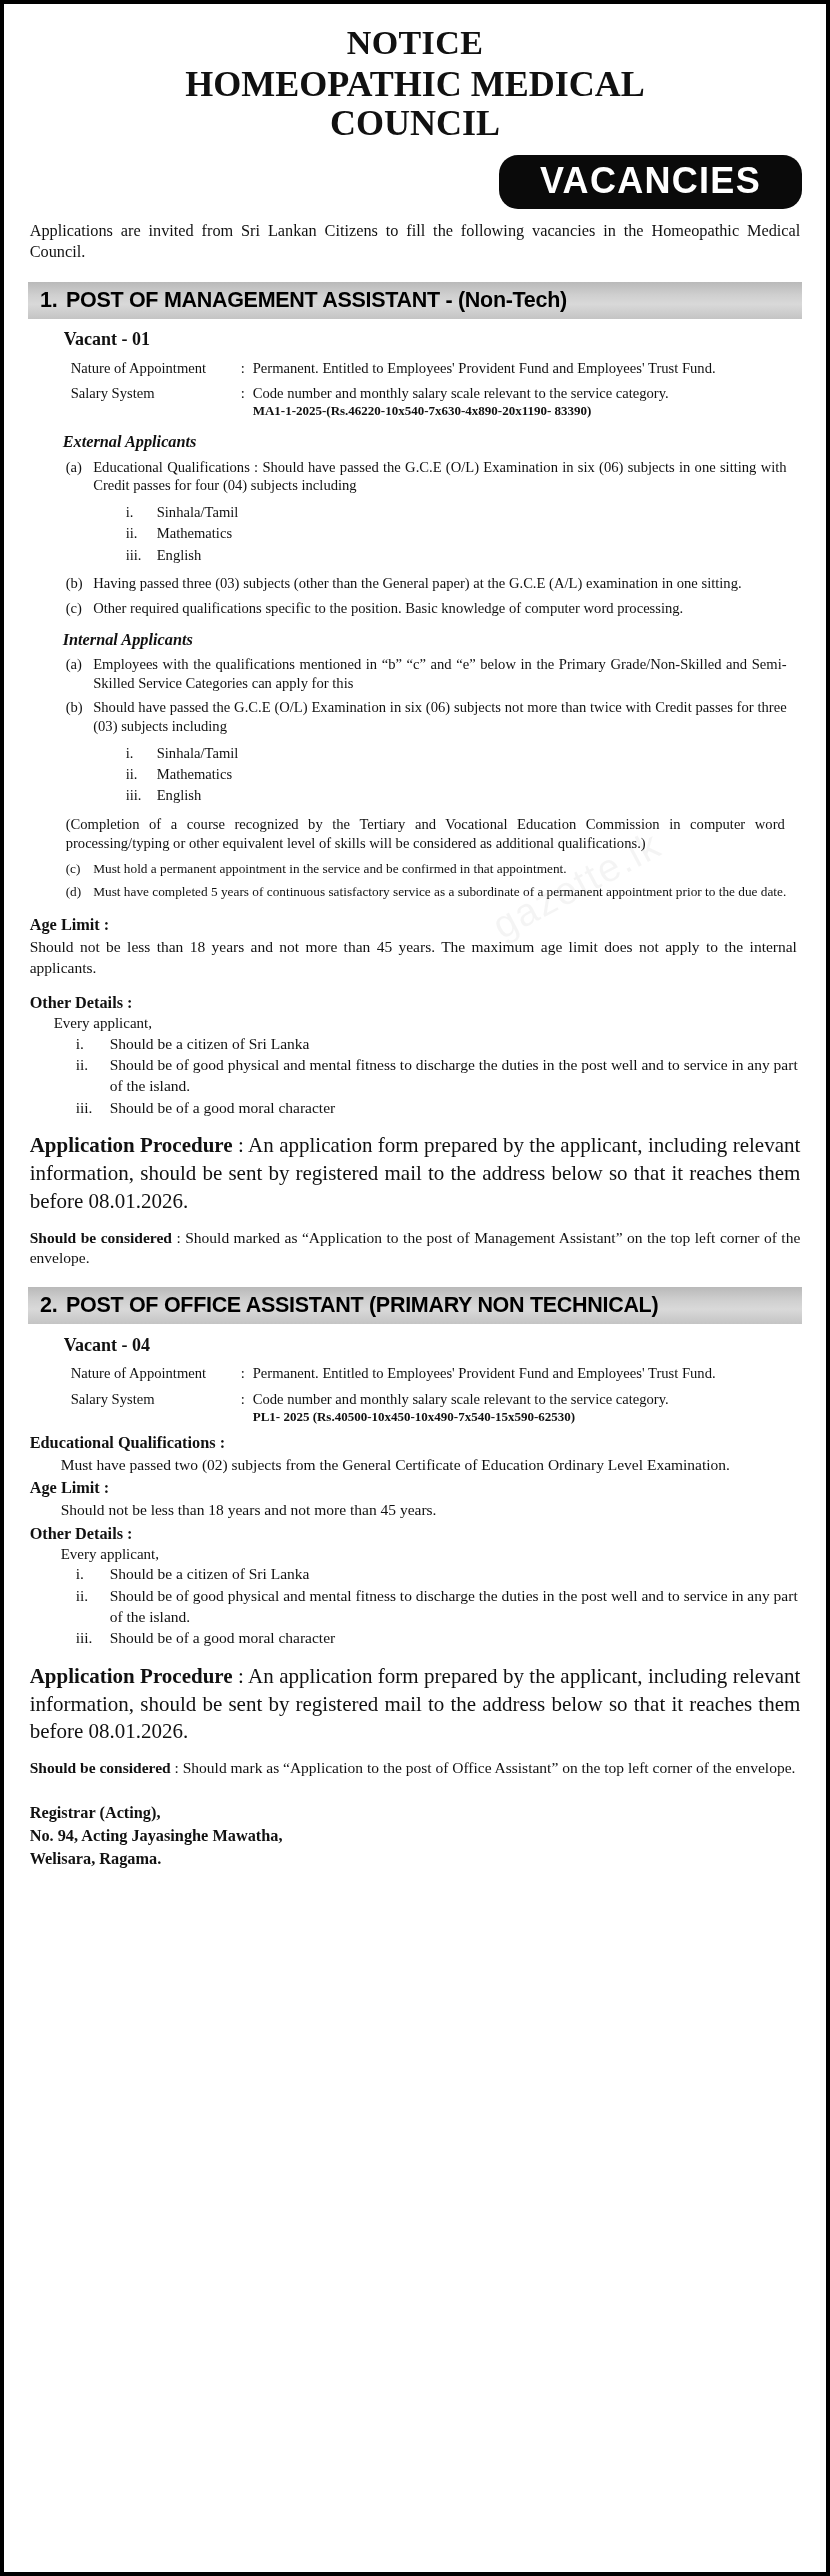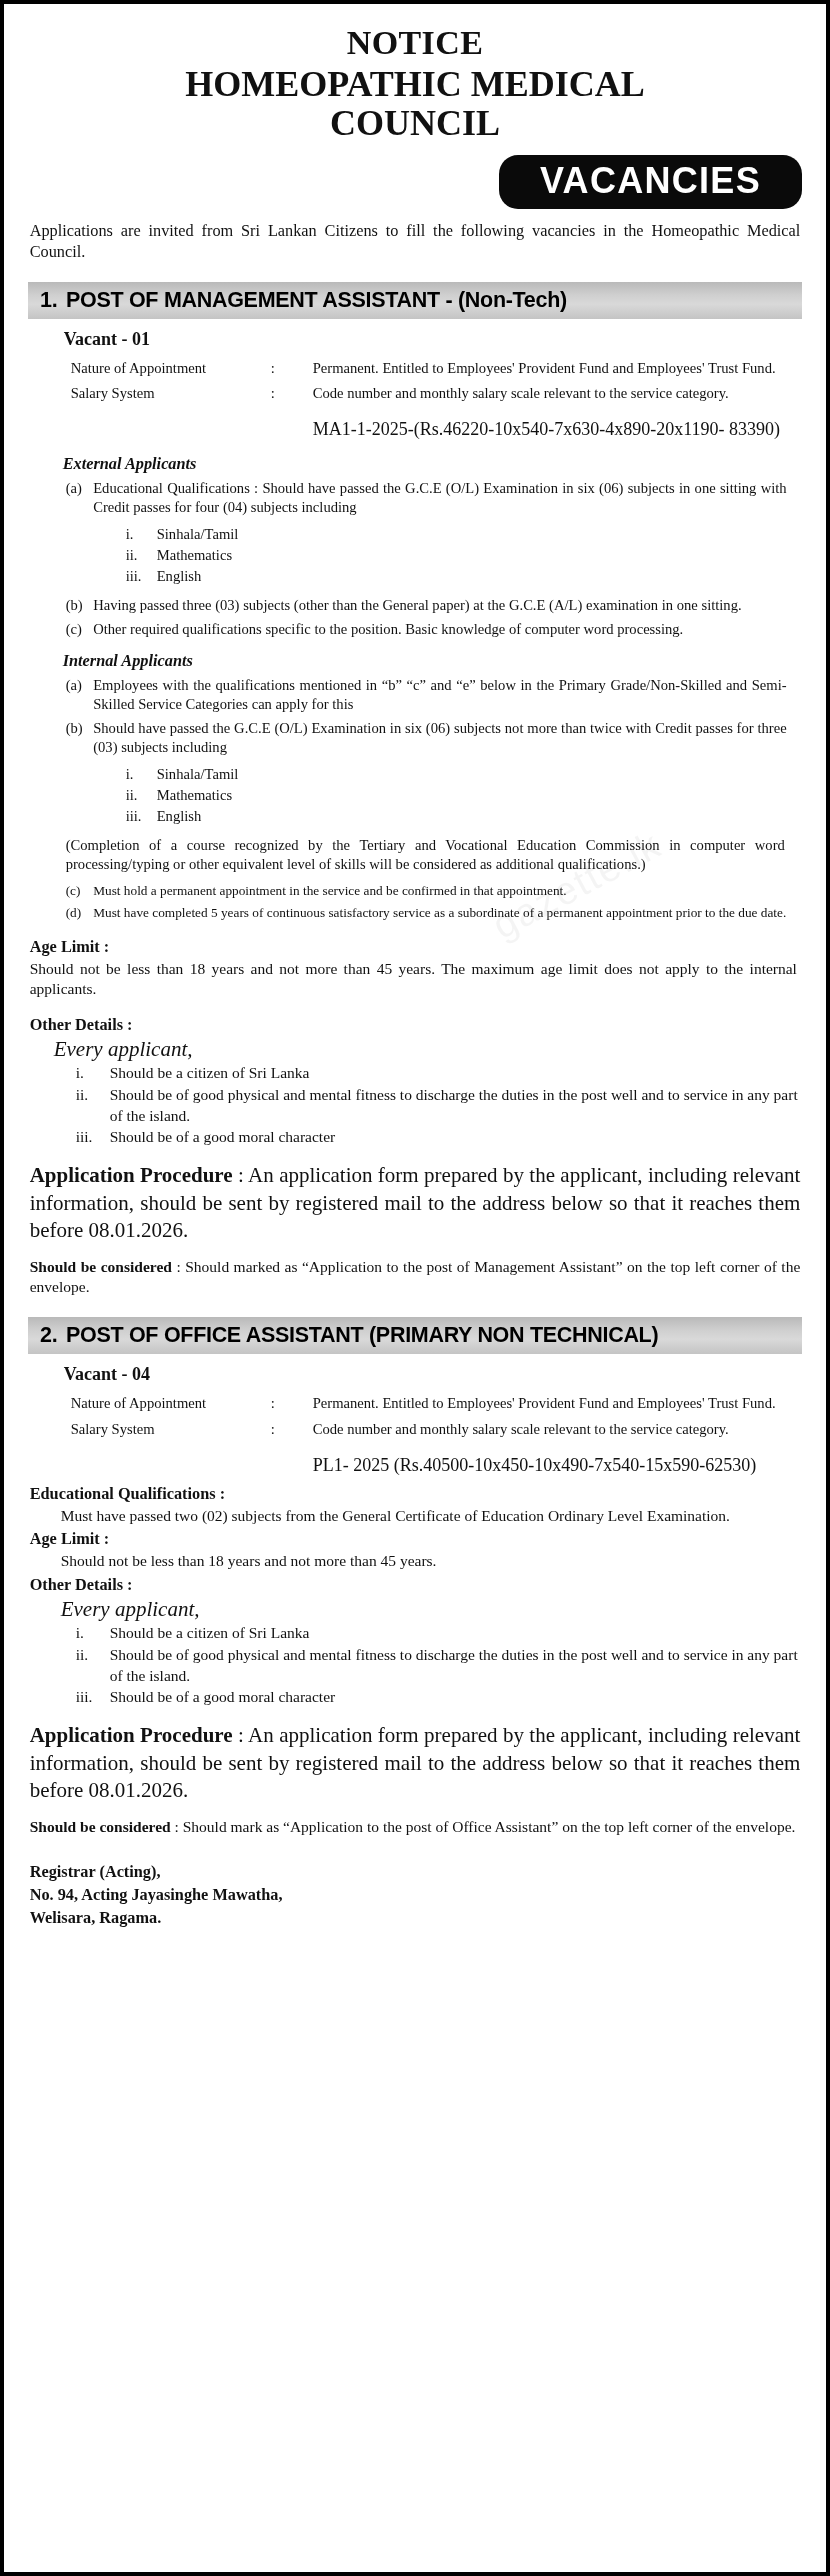--- a/index.html
+++ b/index.html
@@ -91,40 +91,39 @@
     margin: 10.3px 0 8.6px 34px;
   }
 
   
   .kv {
     display: flex;
     margin: 0 0 6.9px 0;
     padding-left: 41px;
     font-size: 14.6px;
     line-height: 1.3;
-    gap: 30px;
   }
   .kv .k {
     width: 170px;
     flex: 0 0 170px;
   }
   .kv .colon {
     width: 12px;
     flex: 0 0 12px;
   }
   .kv .v {
     flex: 1 1 auto;
     text-align: justify;
     padding-right: 19px;
   }
   .kv .v .scale {
     display: block;
-    font-weight: normal;
-    font-size: 18px;
-    margin-top: 15px;
+    font-weight: bold;
+    font-size: 13px;
+    margin-top: 0;
   }
 
   
   .group-title {
     font-style: italic;
     font-weight: bold;
     font-size: 16.3px;
     margin: 12px 0 5.2px 33px;
   }
 
@@ -180,23 +179,22 @@
     font-size: 15.5px;
     line-height: 1.32;
     text-align: justify;
     margin: 0 0 3.4px 0;
     padding-right: 3.4px;
   }
   .para.indent { padding-left: 31px; }
   .para.justify-block { text-align: justify; }
 
   .every {
-    font-size: 21px;
+    font-size: 15px;
     margin: 1.7px 0 1.7px 31px;
-    font-style: italic;
   }
   .every.flush { margin-left: 24px; }
 
   .num-roman {
     margin: 0 0 0 46px;
   }
   .num-roman .roman-item {
     font-size: 15.5px;
     line-height: 1.34;
     margin-bottom: 0.9px;

